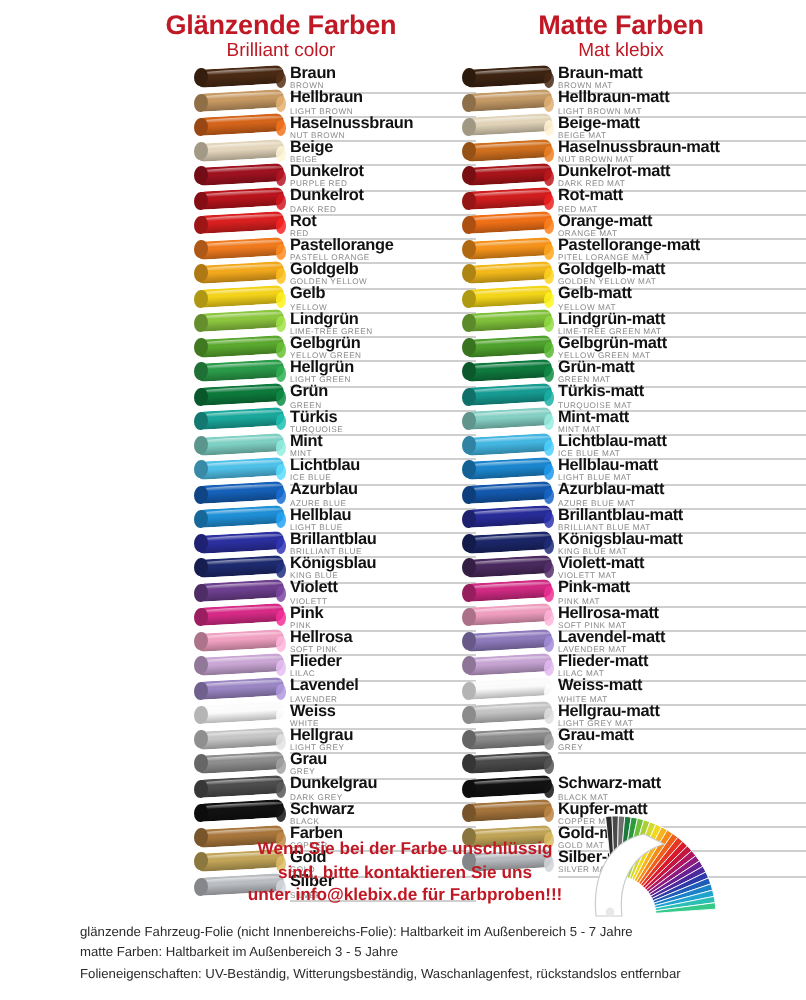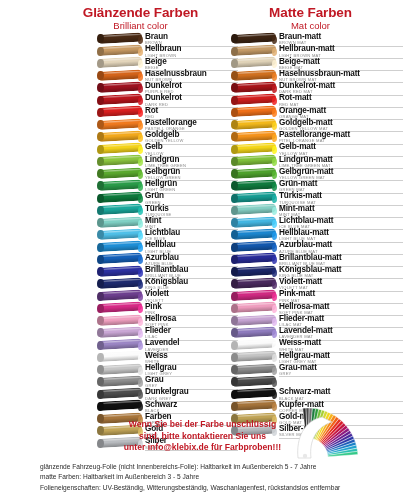--- a/index.html
+++ b/index.html
@@ -162,21 +162,21 @@
 
 <div id="page">
 
   <div class="col-head" id="head-left">
     <div class="title">Glänzende Farben</div>
     <div class="subtitle">Brilliant color</div>
   </div>
 
   <div class="col-head" id="head-right">
     <div class="title">Matte Farben</div>
-    <div class="subtitle">Mat color</div>
+    <div class="subtitle">Mat klebix</div>
   </div>
 
   <div class="color-col" id="col-left">
       <div class="color-row">
         <div class="roll">
           <div class="tube" style="background: linear-gradient(rgb(74, 42, 20) 0%, rgb(74, 42, 20) 45%, rgba(0, 0, 0, 0.28) 100%), rgb(74, 42, 20);"></div>
           <div class="cap" style="background: rgb(74, 42, 20);"></div>
           <div class="edge" style="background: rgb(74, 42, 20);"></div>
         </div>
         <div class="labels">
@@ -190,42 +190,42 @@
           <div class="cap" style="background: rgb(200, 154, 99);"></div>
           <div class="edge" style="background: rgb(200, 154, 99);"></div>
         </div>
         <div class="labels">
           <span class="name">Hellbraun</span>
           <span class="en">LIGHT BROWN</span>
         </div>
       </div>
       <div class="color-row">
         <div class="roll">
+          <div class="tube" style="background: linear-gradient(rgb(212, 100, 26) 0%, rgb(212, 100, 26) 45%, rgba(0, 0, 0, 0.28) 100%), rgb(212, 100, 26);"></div>
+          <div class="cap" style="background: rgb(212, 100, 26);"></div>
+          <div class="edge" style="background: rgb(212, 100, 26);"></div>
+        </div>
+        <div class="labels">
+          <span class="name">Haselnussbraun</span>
+          <span class="en">NUT BROWN</span>
+        </div>
+      </div>
+      <div class="color-row">
+        <div class="roll">
           <div class="tube" style="background: linear-gradient(rgb(227, 213, 187) 0%, rgb(227, 213, 187) 45%, rgba(0, 0, 0, 0.28) 100%), rgb(227, 213, 187);"></div>
           <div class="cap" style="background: rgb(227, 213, 187);"></div>
           <div class="edge" style="background: rgb(227, 213, 187);"></div>
         </div>
         <div class="labels">
           <span class="name">Beige</span>
           <span class="en">BEIGE</span>
         </div>
       </div>
       <div class="color-row">
         <div class="roll">
-          <div class="tube" style="background: linear-gradient(rgb(212, 100, 26) 0%, rgb(212, 100, 26) 45%, rgba(0, 0, 0, 0.28) 100%), rgb(212, 100, 26);"></div>
-          <div class="cap" style="background: rgb(212, 100, 26);"></div>
-          <div class="edge" style="background: rgb(212, 100, 26);"></div>
-        </div>
-        <div class="labels">
-          <span class="name">Haselnussbraun</span>
-          <span class="en">NUT BROWN</span>
-        </div>
-      </div>
-      <div class="color-row">
-        <div class="roll">
           <div class="tube" style="background: linear-gradient(rgb(158, 18, 32) 0%, rgb(158, 18, 32) 45%, rgba(0, 0, 0, 0.28) 100%), rgb(158, 18, 32);"></div>
           <div class="cap" style="background: rgb(158, 18, 32);"></div>
           <div class="edge" style="background: rgb(158, 18, 32);"></div>
         </div>
         <div class="labels">
           <span class="name">Dunkelrot</span>
           <span class="en">PURPLE RED</span>
         </div>
       </div>
       <div class="color-row">
@@ -355,42 +355,42 @@
           <div class="cap" style="background: rgb(79, 192, 232);"></div>
           <div class="edge" style="background: rgb(79, 192, 232);"></div>
         </div>
         <div class="labels">
           <span class="name">Lichtblau</span>
           <span class="en">ICE BLUE</span>
         </div>
       </div>
       <div class="color-row">
         <div class="roll">
+          <div class="tube" style="background: linear-gradient(rgb(21, 96, 184) 0%, rgb(21, 96, 184) 45%, rgba(0, 0, 0, 0.28) 100%), rgb(21, 96, 184);"></div>
+          <div class="cap" style="background: rgb(21, 96, 184);"></div>
+          <div class="edge" style="background: rgb(21, 96, 184);"></div>
+        </div>
+        <div class="labels">
+          <span class="name">Azurblau</span>
+          <span class="en">AZURE BLUE</span>
+        </div>
+      </div>
+      <div class="color-row">
+        <div class="roll">
           <div class="tube" style="background: linear-gradient(rgb(31, 143, 214) 0%, rgb(31, 143, 214) 45%, rgba(0, 0, 0, 0.28) 100%), rgb(31, 143, 214);"></div>
           <div class="cap" style="background: rgb(31, 143, 214);"></div>
           <div class="edge" style="background: rgb(31, 143, 214);"></div>
         </div>
         <div class="labels">
           <span class="name">Hellblau</span>
           <span class="en">LIGHT BLUE</span>
         </div>
       </div>
       <div class="color-row">
         <div class="roll">
-          <div class="tube" style="background: linear-gradient(rgb(21, 96, 184) 0%, rgb(21, 96, 184) 45%, rgba(0, 0, 0, 0.28) 100%), rgb(21, 96, 184);"></div>
-          <div class="cap" style="background: rgb(21, 96, 184);"></div>
-          <div class="edge" style="background: rgb(21, 96, 184);"></div>
-        </div>
-        <div class="labels">
-          <span class="name">Azurblau</span>
-          <span class="en">AZURE BLUE</span>
-        </div>
-      </div>
-      <div class="color-row">
-        <div class="roll">
           <div class="tube" style="background: linear-gradient(rgb(43, 47, 160) 0%, rgb(43, 47, 160) 45%, rgba(0, 0, 0, 0.28) 100%), rgb(43, 47, 160);"></div>
           <div class="cap" style="background: rgb(43, 47, 160);"></div>
           <div class="edge" style="background: rgb(43, 47, 160);"></div>
         </div>
         <div class="labels">
           <span class="name">Brillantblau</span>
           <span class="en">BRILLIANT BLUE</span>
         </div>
       </div>
       <div class="color-row">
@@ -622,42 +622,42 @@
           <div class="cap" style="background: rgb(239, 111, 23);"></div>
           <div class="edge" style="background: rgb(239, 111, 23);"></div>
         </div>
         <div class="labels">
           <span class="name">Orange-matt</span>
           <span class="en">ORANGE MAT</span>
         </div>
       </div>
       <div class="color-row">
         <div class="roll">
+          <div class="tube" style="background: linear-gradient(rgb(244, 146, 27) 0%, rgb(244, 146, 27) 45%, rgba(0, 0, 0, 0.28) 100%), rgb(244, 146, 27);"></div>
+          <div class="cap" style="background: rgb(244, 146, 27);"></div>
+          <div class="edge" style="background: rgb(244, 146, 27);"></div>
+        </div>
+        <div class="labels">
+          <span class="name">Pastellorange-matt</span>
+          <span class="en">PITEL LORANGE MAT</span>
+        </div>
+      </div>
+      <div class="color-row">
+        <div class="roll">
           <div class="tube" style="background: linear-gradient(rgb(242, 184, 27) 0%, rgb(242, 184, 27) 45%, rgba(0, 0, 0, 0.28) 100%), rgb(242, 184, 27);"></div>
           <div class="cap" style="background: rgb(242, 184, 27);"></div>
           <div class="edge" style="background: rgb(242, 184, 27);"></div>
         </div>
         <div class="labels">
           <span class="name">Goldgelb-matt</span>
           <span class="en">GOLDEN YELLOW MAT</span>
         </div>
       </div>
       <div class="color-row">
         <div class="roll">
-          <div class="tube" style="background: linear-gradient(rgb(244, 146, 27) 0%, rgb(244, 146, 27) 45%, rgba(0, 0, 0, 0.28) 100%), rgb(244, 146, 27);"></div>
-          <div class="cap" style="background: rgb(244, 146, 27);"></div>
-          <div class="edge" style="background: rgb(244, 146, 27);"></div>
-        </div>
-        <div class="labels">
-          <span class="name">Pastellorange-matt</span>
-          <span class="en">PITEL LORANGE MAT</span>
-        </div>
-      </div>
-      <div class="color-row">
-        <div class="roll">
           <div class="tube" style="background: linear-gradient(rgb(243, 213, 25) 0%, rgb(243, 213, 25) 45%, rgba(0, 0, 0, 0.28) 100%), rgb(243, 213, 25);"></div>
           <div class="cap" style="background: rgb(243, 213, 25);"></div>
           <div class="edge" style="background: rgb(243, 213, 25);"></div>
         </div>
         <div class="labels">
           <span class="name">Gelb-matt</span>
           <span class="en">YELLOW MAT</span>
         </div>
       </div>
       <div class="color-row">
@@ -798,38 +798,38 @@
           <div class="cap" style="background: rgb(238, 157, 190);"></div>
           <div class="edge" style="background: rgb(238, 157, 190);"></div>
         </div>
         <div class="labels">
           <span class="name">Hellrosa-matt</span>
           <span class="en">SOFT PINK MAT</span>
         </div>
       </div>
       <div class="color-row">
         <div class="roll">
+          <div class="tube" style="background: linear-gradient(rgb(142, 123, 189) 0%, rgb(142, 123, 189) 45%, rgba(0, 0, 0, 0.28) 100%), rgb(142, 123, 189);"></div>
+          <div class="cap" style="background: rgb(142, 123, 189);"></div>
+          <div class="edge" style="background: rgb(142, 123, 189);"></div>
+        </div>
+        <div class="labels">
+          <span class="name">Lavendel-matt</span>
+          <span class="en">LAVENDER MAT</span>
+        </div>
+      </div>
+      <div class="color-row">
+        <div class="roll">
           <div class="tube" style="background: linear-gradient(rgb(197, 163, 210) 0%, rgb(197, 163, 210) 45%, rgba(0, 0, 0, 0.28) 100%), rgb(197, 163, 210);"></div>
           <div class="cap" style="background: rgb(197, 163, 210);"></div>
           <div class="edge" style="background: rgb(197, 163, 210);"></div>
         </div>
         <div class="labels">
           <span class="name">Flieder-matt</span>
           <span class="en">LILAC MAT</span>
-        </div>
-      </div>
-      <div class="color-row">
-        <div class="roll">
-          <div class="tube" style="background: linear-gradient(rgb(142, 123, 189) 0%, rgb(142, 123, 189) 45%, rgba(0, 0, 0, 0.28) 100%), rgb(142, 123, 189);"></div>
-          <div class="cap" style="background: rgb(142, 123, 189);"></div>
-          <div class="edge" style="background: rgb(142, 123, 189);"></div>
-        </div>
-        <div class="labels">
-          <span class="name">Lavendel-matt</span>
-          <span class="en">LAVENDER MAT</span>
         </div>
       </div>
       <div class="color-row">
         <div class="roll">
           <div class="tube" style="background: linear-gradient(rgb(250, 250, 250) 0%, rgb(250, 250, 250) 45%, rgba(0, 0, 0, 0.28) 100%), rgb(250, 250, 250);"></div>
           <div class="cap" style="background: rgb(250, 250, 250);"></div>
           <div class="edge" style="background: rgb(250, 250, 250);"></div>
         </div>
         <div class="labels">
           <span class="name">Weiss-matt</span>

